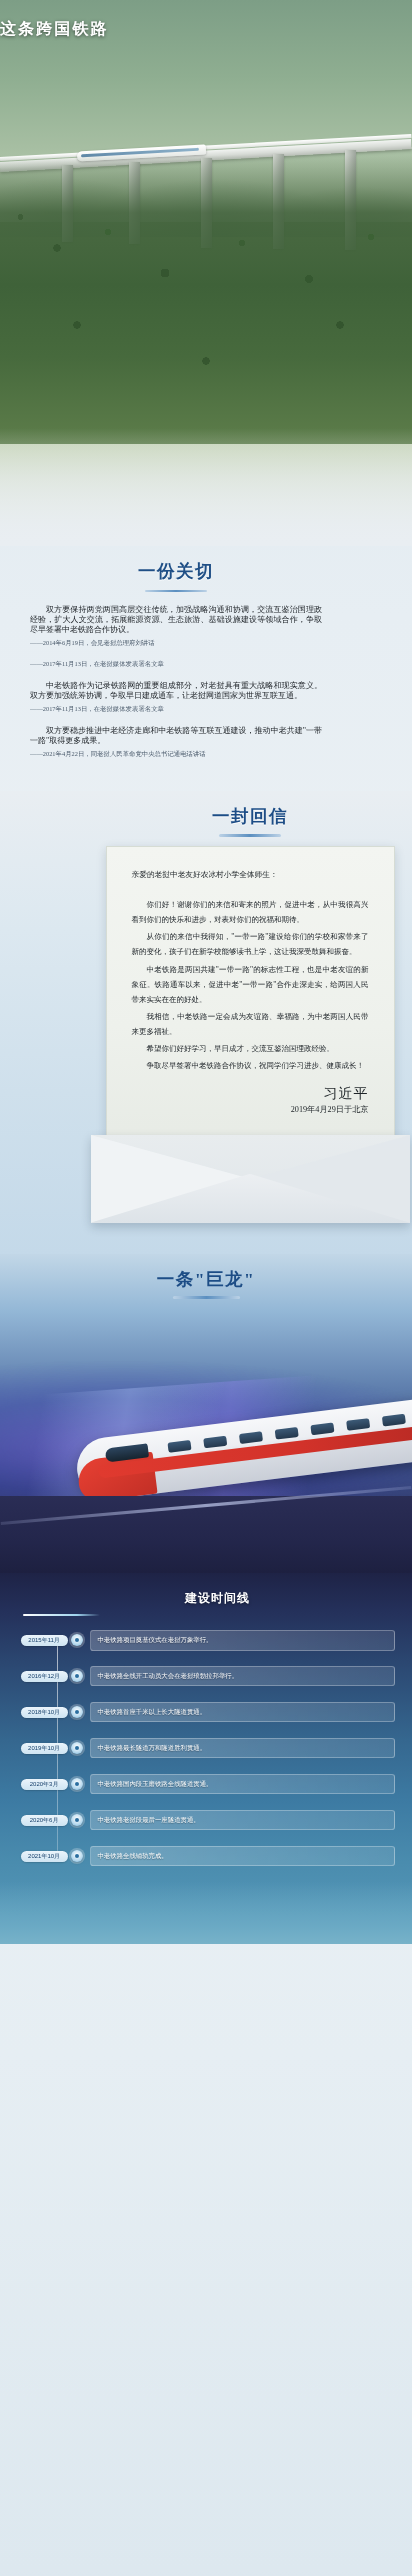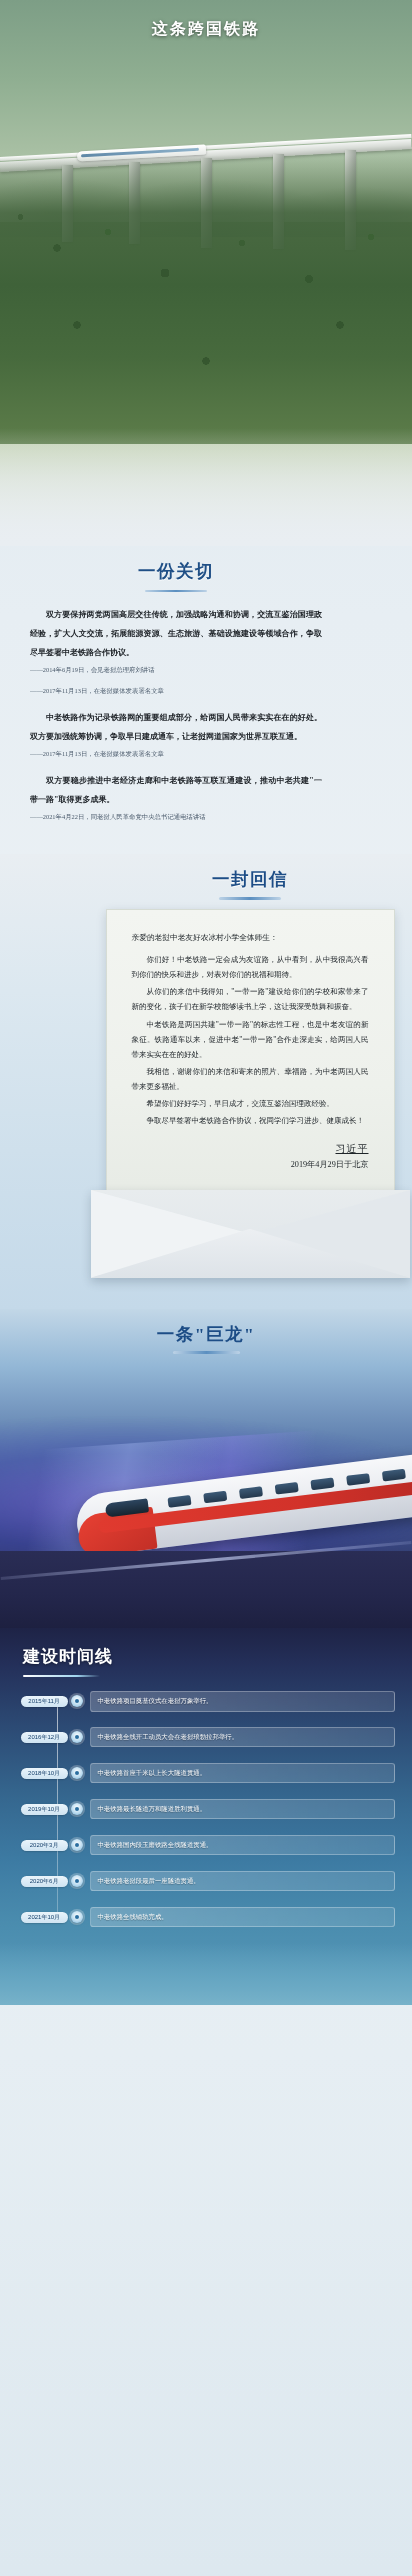--- a/index.html
+++ b/index.html
@@ -85,21 +85,21 @@
     border-radius:5.2px 2.1px 2.1px 5.2px;
     transform:rotate(-3.2deg);
     box-shadow:0 1px 2.6px rgba(0,0,0,.28);
   }
   .train-hero:after{
     content:"";position:absolute;left:4.1px;top:3.1px;right:7.2px;height:2.6px;
     background:linear-gradient(90deg,#5f88a8,#8fb3cb);
     border-radius:1.5px;
   }
   .hero-title{
-    position:absolute;left:0;top:18.5px;width:412px;text-align:center;z-index:5;
+    position:absolute;left:0;top:18.5px;width:412px;text-align:left;z-index:5;
   }
   .hero-title .l1{
     font-size:16px;letter-spacing:2.1px;color:#ffffff;
     font-weight:bold;
     text-shadow:0 1px 3.6px rgba(0,0,0,.55);
   }
   .hero-title .l2{
     margin-top:6.2px;
     font-size:20.6px;letter-spacing:2.1px;color:#ffe9a8;
     font-weight:bold;
@@ -128,26 +128,25 @@
     border-radius:1.5px;
   }
 
   
   .concern{
     padding:3.1px 30px 20.6px;
   }
   .para{
     position:relative;
     font-size:8px;
-    line-height:19px;
+    line-height:10px;
     text-align:justify;
     text-indent:2em;
     color:#20252a;
     margin:0 0 3.1px;
-    font-weight:bold;
   }
   .source{
     font-size:6.4px;
     color:#4a5a6b;
     text-align:left;
     margin:2.1px 0 11.3px 0;
     line-height:10.3px;
   }
 
   
@@ -161,29 +160,29 @@
   .letter-card{
     position:relative;
     width:289px;margin:5.2px auto 0;
     background:linear-gradient(180deg,#f3f5f1 0%,#eef1ec 60%,#e7ebe5 100%);
     border:0.5px solid #d6dcd4;
     box-shadow:0 3.1px 9.3px rgba(40,60,80,.18);
     padding:19.6px 25px 29px;
     box-sizing:border-box;
   }
   .letter-greet{
-    font-size:7.7px;line-height:15.5px;color:#1e2428;margin-bottom:7px;
+    font-size:7.7px;line-height:15.5px;color:#1e2428;margin-bottom:15px;
   }
   .letter-p{
     font-size:7.5px;line-height:15px;text-align:justify;text-indent:2em;color:#20262b;margin:0 0 2.1px;
   }
   .letter-sign{
     margin-top:13.4px;text-align:right;font-size:8.2px;line-height:15.5px;color:#1e2428;
   }
-  .letter-sign .name{font-size:10px;letter-spacing:1px;text-decoration:underline;}
+  .letter-sign .name{font-size:14px;letter-spacing:1px;}
   .envelope{
     position:relative;width:319px;height:88px;margin:-12.4px auto 0;
     background:linear-gradient(180deg,#e8ecee 0%,#dfe5e9 100%);
     box-shadow:0 4.1px 9.3px rgba(30,50,70,.22);
   }
   .envelope .flapL{
     position:absolute;left:0;top:0;width:0;height:0;
     border-left:160px solid #f0f3f5;border-top:44px solid transparent;border-bottom:44px solid transparent;
     opacity:.95;
   }
@@ -260,22 +259,23 @@
     background:linear-gradient(90deg,rgba(200,210,255,.15),rgba(210,220,255,.65),rgba(200,210,255,.15));
     transform:rotate(-5deg);
   }
 
   
   .timeline-sec{
     position:relative;width:412px;padding:17.5px 0 62px;
     background:linear-gradient(180deg,#1e2346 0%, #24305a 10%, #2c4a74 26%, #35678f 45%, #3d7ba3 62%, #4a8cae 78%, #589bbb 100%);
   }
   .tl-title{
-    margin-left:23px;font-size:17px;font-weight:bold;color:#ffffff;letter-spacing:1px;
+    margin-left:23px;font-size:12px;font-weight:bold;color:#ffffff;letter-spacing:1px;
     text-shadow:0 1px 3.1px rgba(0,0,0,.45);
+    text-align:center;
   }
   .tl-underline{
     margin:6.2px 0 14.4px 23px;width:77px;height:2.1px;border-radius:1px;
     background:linear-gradient(90deg,#ffffff,#9fd4ee 70%,rgba(159,212,238,0));
   }
   .tl{
     position:relative;margin:0 17.5px;padding-left:3.1px;
   }
   .tl:before{
     content:"";position:absolute;left:39px;top:5.2px;bottom:5.2px;width:1px;
@@ -345,39 +345,39 @@
   <div class="section">
     <div class="sec-title">一份关切</div>
     <div class="underline"></div>
     <div class="concern">
 
       <p class="para">双方要保持两党两国高层交往传统，加强战略沟通和协调，交流互鉴治国理政经验，扩大人文交流，拓展能源资源、生态旅游、基础设施建设等领域合作，争取尽早签署中老铁路合作协议。</p>
       <div class="source">——2014年6月19日，会见老挝总理府刘讲话</div>
 
       <div class="source">——2017年11月13日，在老挝媒体发表署名文章</div>
 
-      <p class="para">中老铁路作为记录铁路网的重要组成部分，给两国人民带来实实在在的好处。双方要加强统筹协调，争取早日建成通车，让老挝网道国家为世界互联互通。</p>
+      <p class="para">中老铁路作为记录铁路网的重要组成部分，对老挝具有重大战略和现实意义。双方要加强统筹协调，争取早日建成通车，让老挝网道国家为世界互联互通。</p>
       <div class="source">——2017年11月13日，在老挝媒体发表署名文章</div>
 
       <p class="para">双方要稳步推进中老经济走廊和中老铁路等互联互通建设，推动中老共建"一带一路"取得更多成果。</p>
       <div class="source">——2021年4月22日，同老挝人民革命党中央总书记通电话讲话</div>
 
     </div>
   </div>
 
   <div class="letter-wrap">
     <div class="sec-title blue">一封回信</div>
     <div class="underline"></div>
 
     <div class="letter-card">
       <div class="letter-greet">亲爱的老挝中老友好农冰村小学全体师生：</div>
-      <p class="letter-p">你们好！中老铁路一定会成为友谊路，从中看到，从中我很高兴看到你们的快乐和进步，对表对你们的祝福和期待。</p>
+      <p class="letter-p">你们好！谢谢你们的来信和寄来的照片，促进中老，从中我很高兴看到你们的快乐和进步，对表对你们的祝福和期待。</p>
       <p class="letter-p">从你们的来信中我得知，"一带一路"建设给你们的学校和家带来了新的变化，孩子们在新学校能够读书上学，这让我深受鼓舞和振奋。</p>
       <p class="letter-p">中老铁路是两国共建"一带一路"的标志性工程，也是中老友谊的新象征。铁路通车以来，促进中老"一带一路"合作走深走实，给两国人民带来实实在在的好处。</p>
-      <p class="letter-p">我相信，谢谢你们的来信和寄来的照片、幸福路，为中老两国人民带来更多福祉。</p>
+      <p class="letter-p">我相信，中老铁路一定会成为友谊路、幸福路，为中老两国人民带来更多福祉。</p>
       <p class="letter-p">希望你们好好学习，早日成才，交流互鉴治国理政经验。</p>
       <p class="letter-p">争取尽早签署中老铁路合作协议，祝同学们学习进步、健康成长！</p>
       <div class="letter-sign">
         <div class="name">习近平</div>
         <div>2019年4月29日于北京</div>
       </div>
     </div>
 
     <div class="envelope">
       <div class="flapL"></div>

